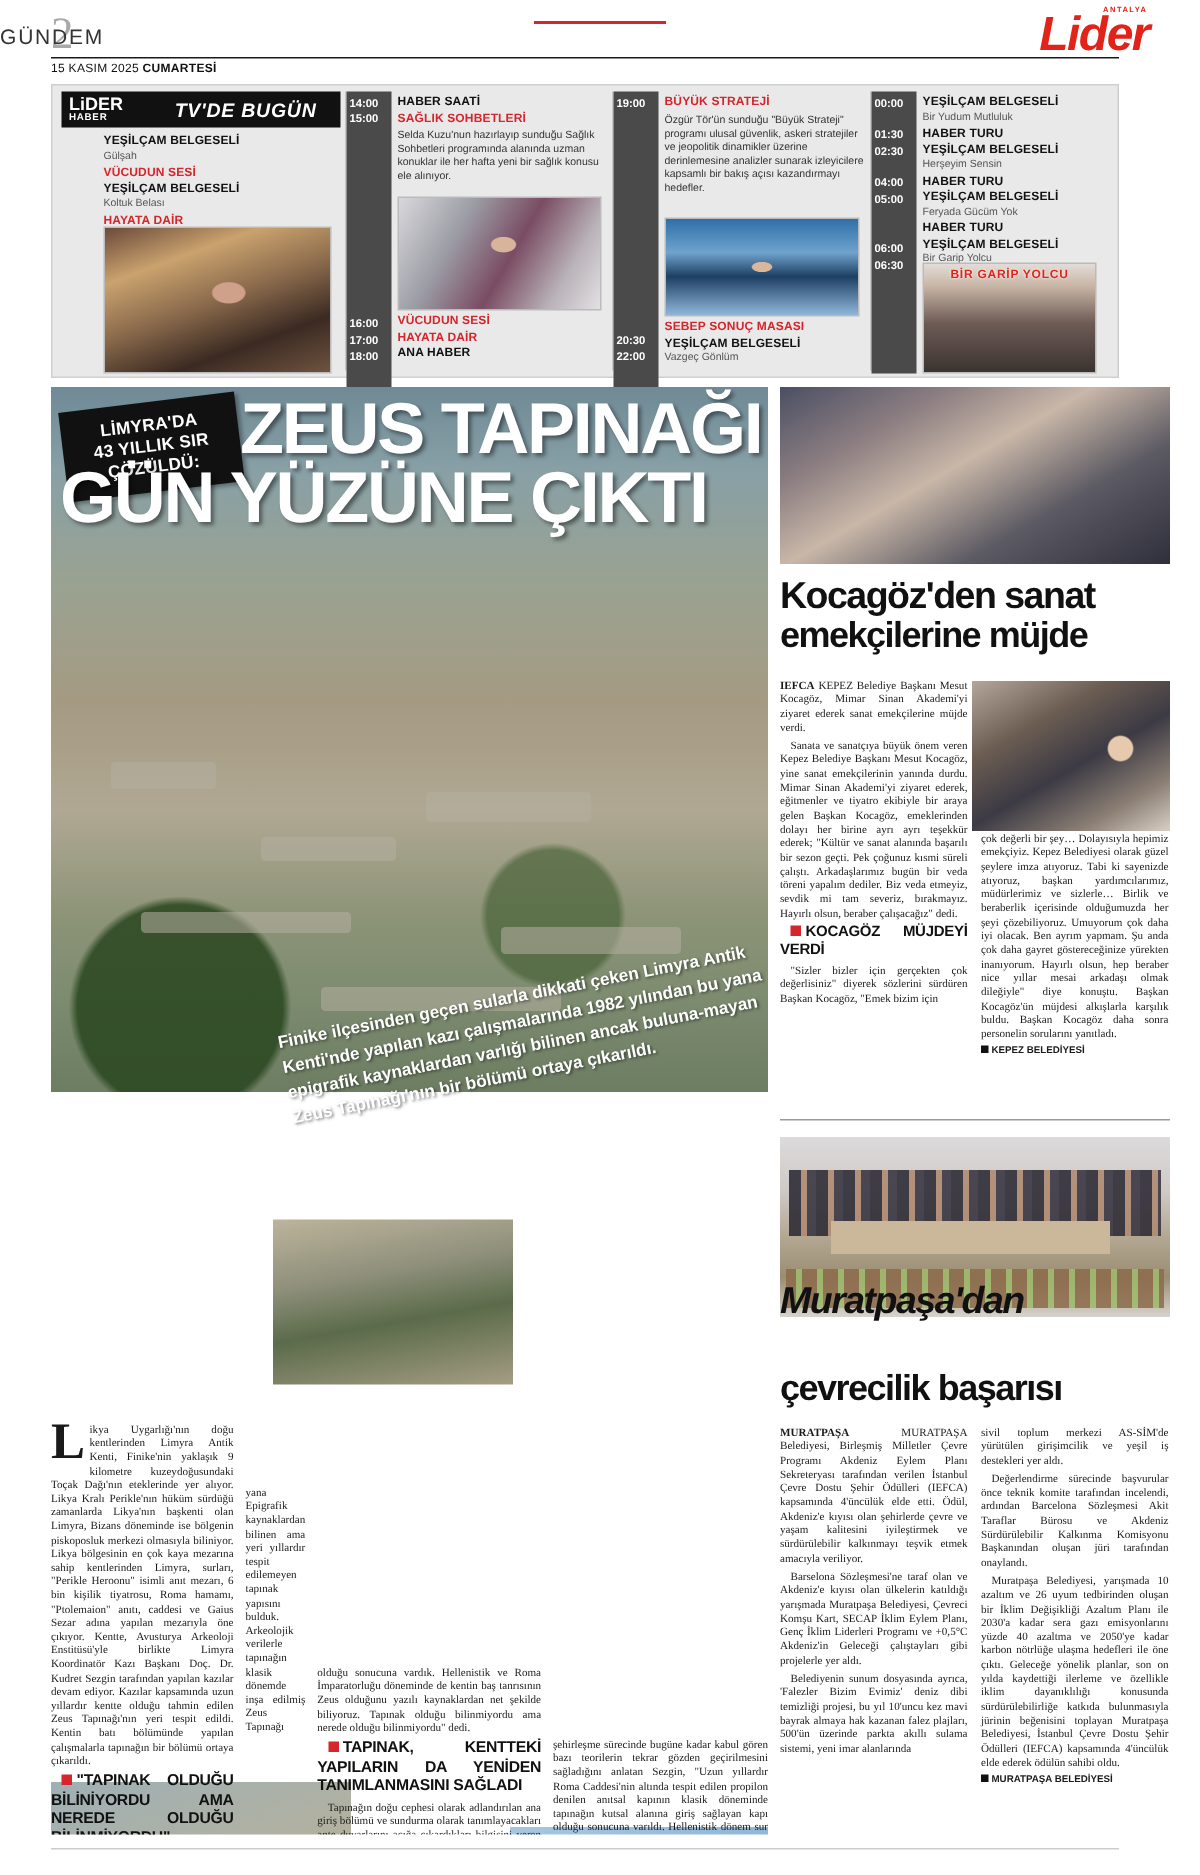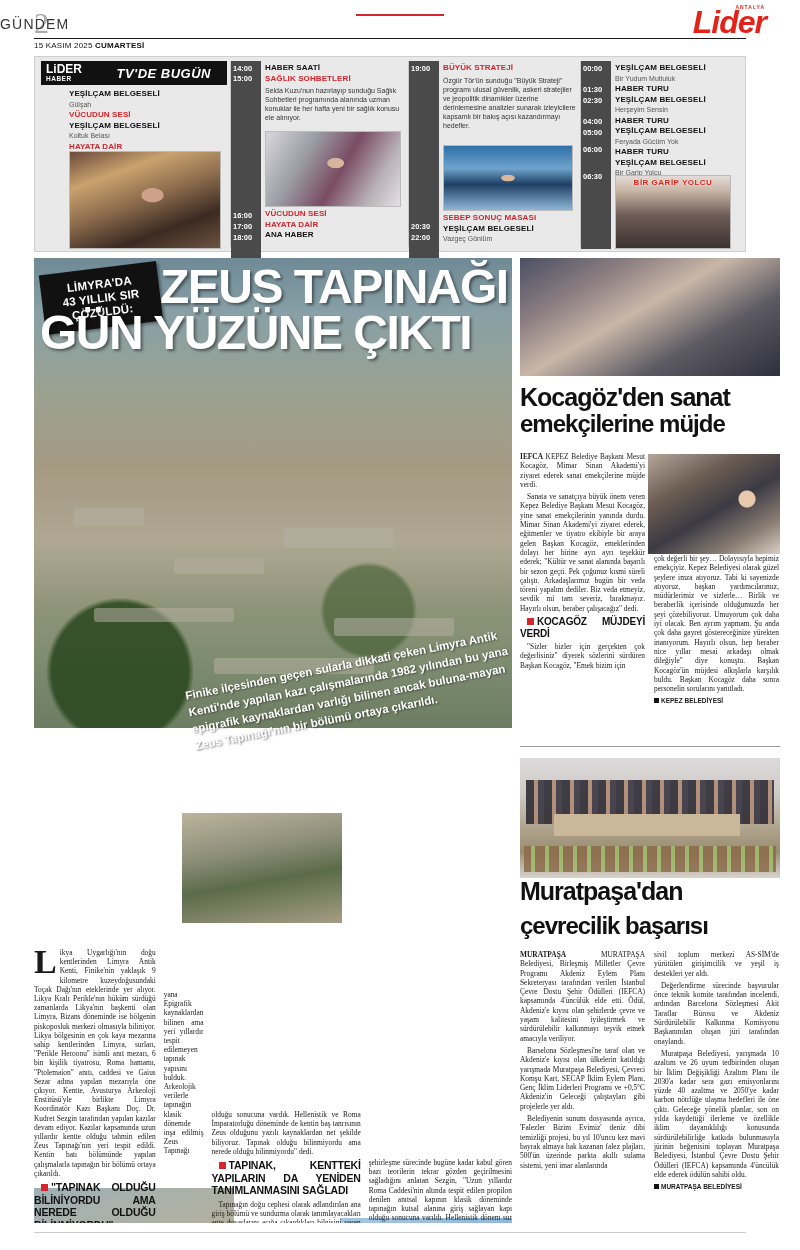--- a/index.html
+++ b/index.html
@@ -344,21 +344,21 @@
       <div class="tv-sep"></div>
     </div>
 
     <div class="tv-col c4">
       <div class="tv-times" style="top:4px;height:188px;">
         <div class="tv-slot-times" style="top:3px;">00:00</div>
         <div class="tv-slot-times" style="top:24px;">01:30</div>
         <div class="tv-slot-times" style="top:35px;">02:30</div>
         <div class="tv-slot-times" style="top:56px;">04:00</div>
         <div class="tv-slot-times" style="top:67px;text-align:right;">05:00</div>
-        <div class="tv-slot-times" style="top:84px;">06:00</div>
+        <div class="tv-slot-times" style="top:100px;">06:00</div>
         <div class="tv-slot-times" style="top:111px;">06:30</div>
       </div>
       <div class="tv-body" style="top:6px;">
         <div class="prog">
           <div class="p-main">YEŞİLÇAM BELGESELİ</div>
           <div class="p-sub">Bir Yudum Mutluluk</div>
           <div class="p-main">HABER TURU</div>
           <div class="p-main">YEŞİLÇAM BELGESELİ</div>
           <div class="p-sub">Herşeyim Sensin</div>
           <div class="p-main">HABER TURU</div>
@@ -460,21 +460,21 @@
     </div>
 
     <div class="rail-divider" style="top:488px;"></div>
 
     <div class="rail-photo-2" style="top:500px;">
       <div class="people"></div>
       <div class="table"></div>
       <div class="pots"></div>
     </div>
 
-    <div class="rail-head" style="top:620px;">Muratpaşa'dan</div>
+    <div class="rail-head" style="top:596px;font-style:italic;">Muratpaşa'dan</div>
     <div class="rail-sub" style="top:655px;">çevrecilik başarısı</div>
 
     <div class="rail-cols" style="top:692px;">
       <div class="rcol">
         <p class="noind"><b class="lead">MURATPAŞA</b> <span>MURATPAŞA Belediyesi, Birleşmiş Milletler Çevre Programı Akdeniz Eylem Planı Sekreteryası tarafından verilen İstanbul Çevre Dostu Şehir Ödülleri (IEFCA) kapsamında 4'üncülük elde etti. Ödül, Akdeniz'e kıyısı olan şehirlerde çevre ve yaşam kalitesini iyileştirmek ve sürdürülebilir kalkınmayı teşvik etmek amacıyla veriliyor.</span></p>
         <p>Barselona Sözleşmesi'ne taraf olan ve Akdeniz'e kıyısı olan ülkelerin katıldığı yarışmada Muratpaşa Belediyesi, Çevreci Komşu Kart, SECAP İklim Eylem Planı, Genç İklim Liderleri Programı ve +0,5°C Akdeniz'in Geleceği çalıştayları gibi projelerle yer aldı.</p>
         <p>Belediyenin sunum dosyasında ayrıca, 'Falezler Bizim Evimiz' deniz dibi temizliği projesi, bu yıl 10'uncu kez mavi bayrak almaya hak kazanan falez plajları, 500'ün üzerinde parkta akıllı sulama sistemi, yeni imar alanlarında</p>
       </div>
       <div class="rcol">
         <p class="noind">sivil toplum merkezi AS-SİM'de yürütülen girişimcilik ve yeşil iş destekleri yer aldı.</p>

